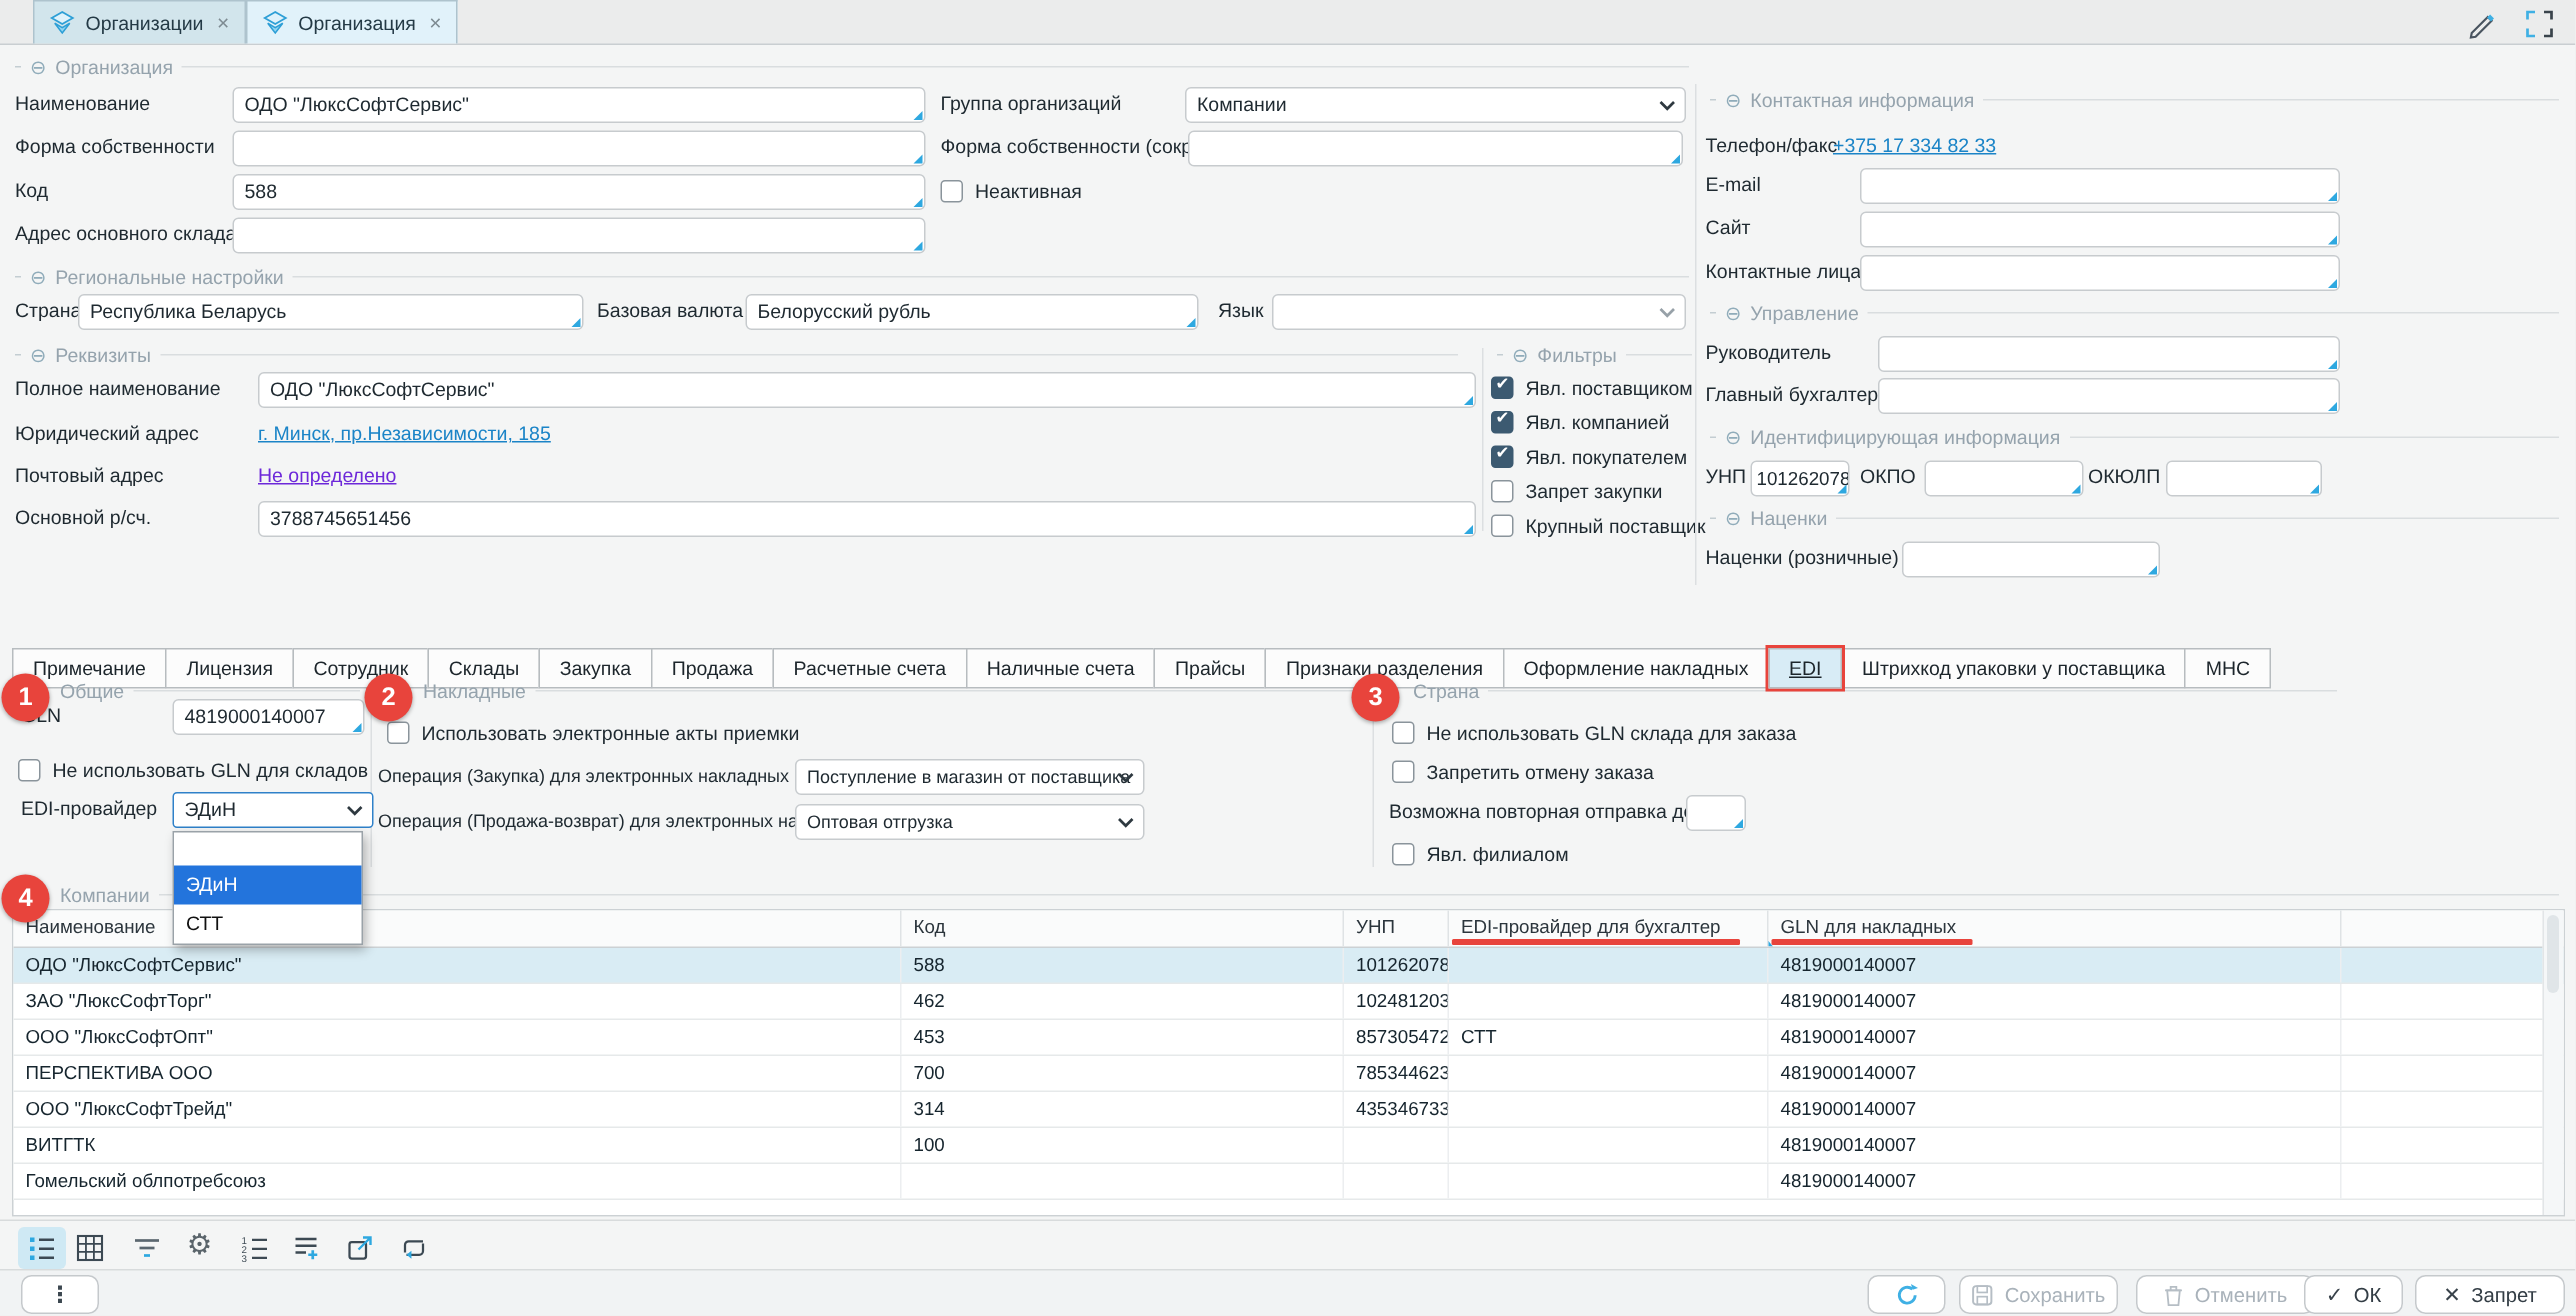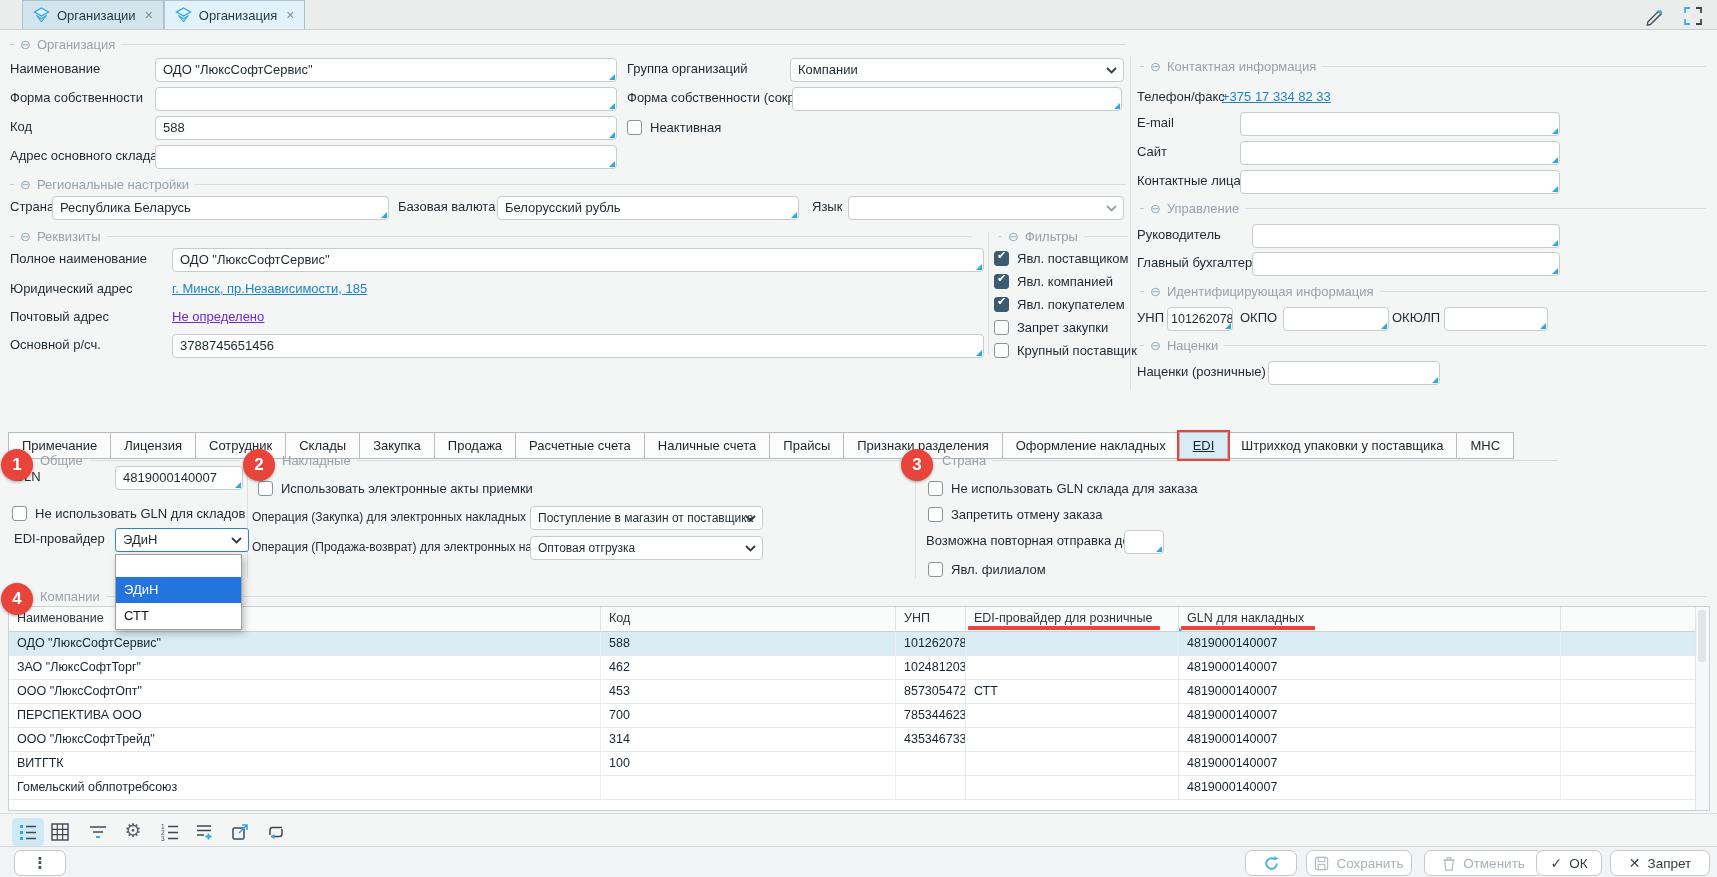--- a/index.html
+++ b/index.html
@@ -357,21 +357,21 @@
   <div class="legend badged" style="left:40px;top:588px;width:1666px">
     <span class="ltext">Компании</span>
       <div class="lline"></div>
   </div>
   <div class="table">
     <div class="thead">
       <div class="th c-name">Наименование</div>
       <div class="th c-code">Код</div>
       <div class="th c-unp">УНП</div>
       <div class="th c-edi">
-        <span>EDI-провайдер для розничные</span>
+        <span>EDI-провайдер для бухгалтер</span>
         <span class="red-underline" style="width:192px"></span>
       </div>
       <div class="th c-gln">
         <span class="sort-tri"></span>
         <span>GLN для накладных</span>
         <span class="red-underline" style="width:134px"></span>
       </div>
       <div class="th c-fill"></div>
     </div>
     <div class="tr selected">

